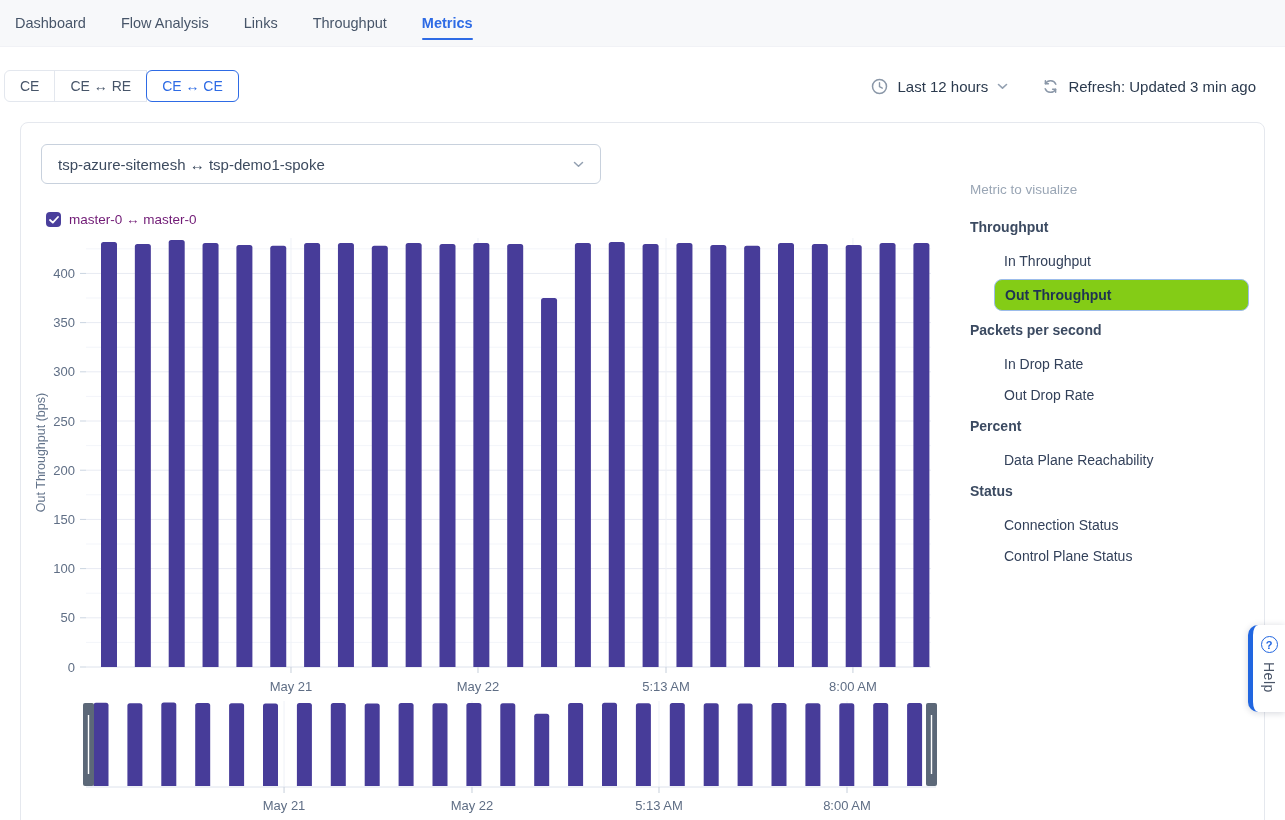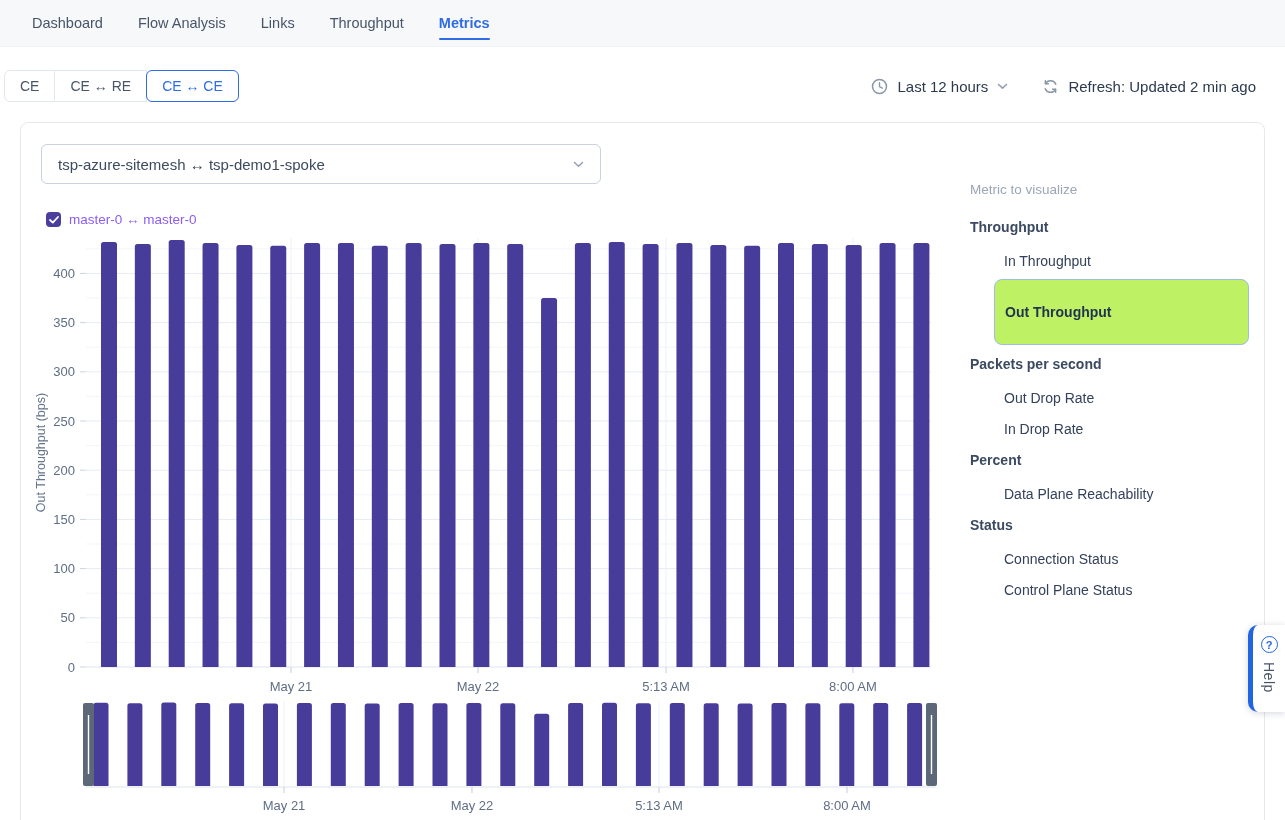--- a/index.html
+++ b/index.html
@@ -2,21 +2,21 @@
 <html><head>
 <meta charset="utf-8">
 <style>
   * { box-sizing: border-box; margin: 0; padding: 0; }
   html,body { width:1285px; height:820px; overflow:hidden; background:#ffffff;
     font-family:"Liberation Sans","DejaVu Sans",sans-serif; color:#334155; }
   body { position:relative; }
 
   
   .topnav { height:47px; background:#f7f8fa; display:flex; align-items:center; gap:35px;
-    padding:0 32px; border-bottom:1px solid #f1f2f6; }
+    padding:0 15px; border-bottom:1px solid #f1f2f6; }
   .nav-item { font-size:14.5px; color:#475569; cursor:pointer; position:relative; white-space:nowrap; }
   .nav-item.active { color:#2e6be5; font-weight:700;text-align:center; }
   .nav-item.active::after { content:""; position:absolute; left:0; right:0; bottom:-9px;
     height:2px; background:#2e6be5; border-radius:1px; }
 
   
   .toolbar { display:flex; align-items:center; justify-content:space-between; padding:23px 29px 0 4px; }
   .seg-group { display:inline-flex; }
   .seg { height:32px; display:inline-flex; align-items:center; padding:0 15px; background:#fff;
     border:1px solid #e3e7ee; font-size:14px; color:#475569; cursor:pointer; margin-left:-1px; white-space:nowrap; }
@@ -33,32 +33,32 @@
     border:1px solid #e5e8ee; border-radius:8px; }
 
   .peer-select { position:absolute; left:20px; top:21px; width:560px; height:40px;
     border:1px solid #c8d1dd; border-radius:6px; background:#fff; display:flex; align-items:center;
     justify-content:space-between; padding:0 16px; cursor:pointer; }
   .peer-select .val { font-size:15px; color:#3d4b5f; }
 
   .legend { position:absolute; left:25px; top:89px; display:flex; align-items:center; gap:8px; }
   .checkbox { width:15px; height:15px; border-radius:4px; background:#4a3f9c; display:inline-flex;
     align-items:center; justify-content:center; cursor:pointer; }
-  .legend .lbl { font-size:13.5px; color:#8b5cf6; }
+  .legend .lbl { font-size:13.5px; color:#701a75; }
 
   .chart-wrap { position:absolute; left:0; top:100px; width:945px; height:592px; }
 
   
   .metric-panel { position:absolute; left:949px; top:59px; width:300px; }
   .mp-title { font-size:13.5px; color:#9aa6b5; margin-bottom:22px; }
   .mp-group-label { font-size:14px; font-weight:700; color:#3b4a61; margin:11px 0 18px 0; }
   .mp-group-label.first { margin-top:0; }
   .mp-item { font-size:14px; color:#33415a; padding-left:34px; margin-bottom:15px; cursor:pointer; }
-  .mp-item.selected { border:1px solid #9cbcea; background:#bef264; border-radius:8px;
-    width:255px; margin-left:24px; padding:24px 10px; font-weight:700; color:#1f3352;
+  .mp-item.selected { border:1px solid #9cbcea; background:#84cc16; border-radius:8px;
+    width:255px; margin-left:24px; padding:7px 10px; font-weight:700; color:#1f3352;
     margin-top:-5px; margin-bottom:9px; }
 
   
   .help-tab { position:absolute; right:0; top:625px; width:37px; height:87px; background:#fff;
     border-radius:10px 0 0 10px; border-left:5px solid #2166e0; box-shadow:0 1px 7px rgba(15,30,60,.18);
     display:flex; flex-direction:column; align-items:center; padding-top:11px; gap:9px; cursor:pointer; }
   .q-icon { width:17px; height:17px; border-radius:50%; border:1.6px solid #2166e0; color:#2166e0;
     font-size:11px; font-weight:700; display:flex; align-items:center; justify-content:center; }
   .help-label { writing-mode:vertical-rl; font-size:14px; color:#4a5568; letter-spacing:.5px; }
 
@@ -98,21 +98,21 @@
     </div>
     <div class="refresh">
       <span class="icon">
         <svg width="17" height="17" viewBox="0 0 17 17" fill="none">
           <path d="M13.8 6.2 A 5.8 5.8 0 0 0 3.4 5.6" stroke="#8a97a8" stroke-width="1.5" stroke-linecap="round"></path>
           <path d="M3.4 2.8 v3 h3" stroke="#8a97a8" stroke-width="1.5" stroke-linecap="round" stroke-linejoin="round"></path>
           <path d="M3.2 10.8 a 5.8 5.8 0 0 0 10.4 0.6" stroke="#8a97a8" stroke-width="1.5" stroke-linecap="round"></path>
           <path d="M13.6 14.2 v-3 h-3" stroke="#8a97a8" stroke-width="1.5" stroke-linecap="round" stroke-linejoin="round"></path>
         </svg>
       </span>
-      <span>Refresh: Updated 2 min ago</span>
+      <span>Refresh: Updated 3 min ago</span>
     </div>
   </div>
 </div>
 
 <div class="card">
 
   <div class="peer-select">
     <span class="val">tsp-azure-sitemesh ↔ tsp-demo1-spoke</span>
     <span class="icon">
       <svg width="11" height="7" viewBox="0 0 11 7">
@@ -252,22 +252,22 @@
   </div>
 
   <div class="metric-panel">
     <div class="mp-title">Metric to visualize</div>
 
     <div class="mp-group-label first">Throughput</div>
     <div class="mp-item">In Throughput</div>
     <div class="mp-item selected">Out Throughput</div>
 
     <div class="mp-group-label">Packets per second</div>
+    <div class="mp-item">In Drop Rate</div>
     <div class="mp-item">Out Drop Rate</div>
-    <div class="mp-item">In Drop Rate</div>
 
     <div class="mp-group-label">Percent</div>
     <div class="mp-item">Data Plane Reachability</div>
 
     <div class="mp-group-label">Status</div>
     <div class="mp-item">Connection Status</div>
     <div class="mp-item">Control Plane Status</div>
   </div>
 </div>
 

